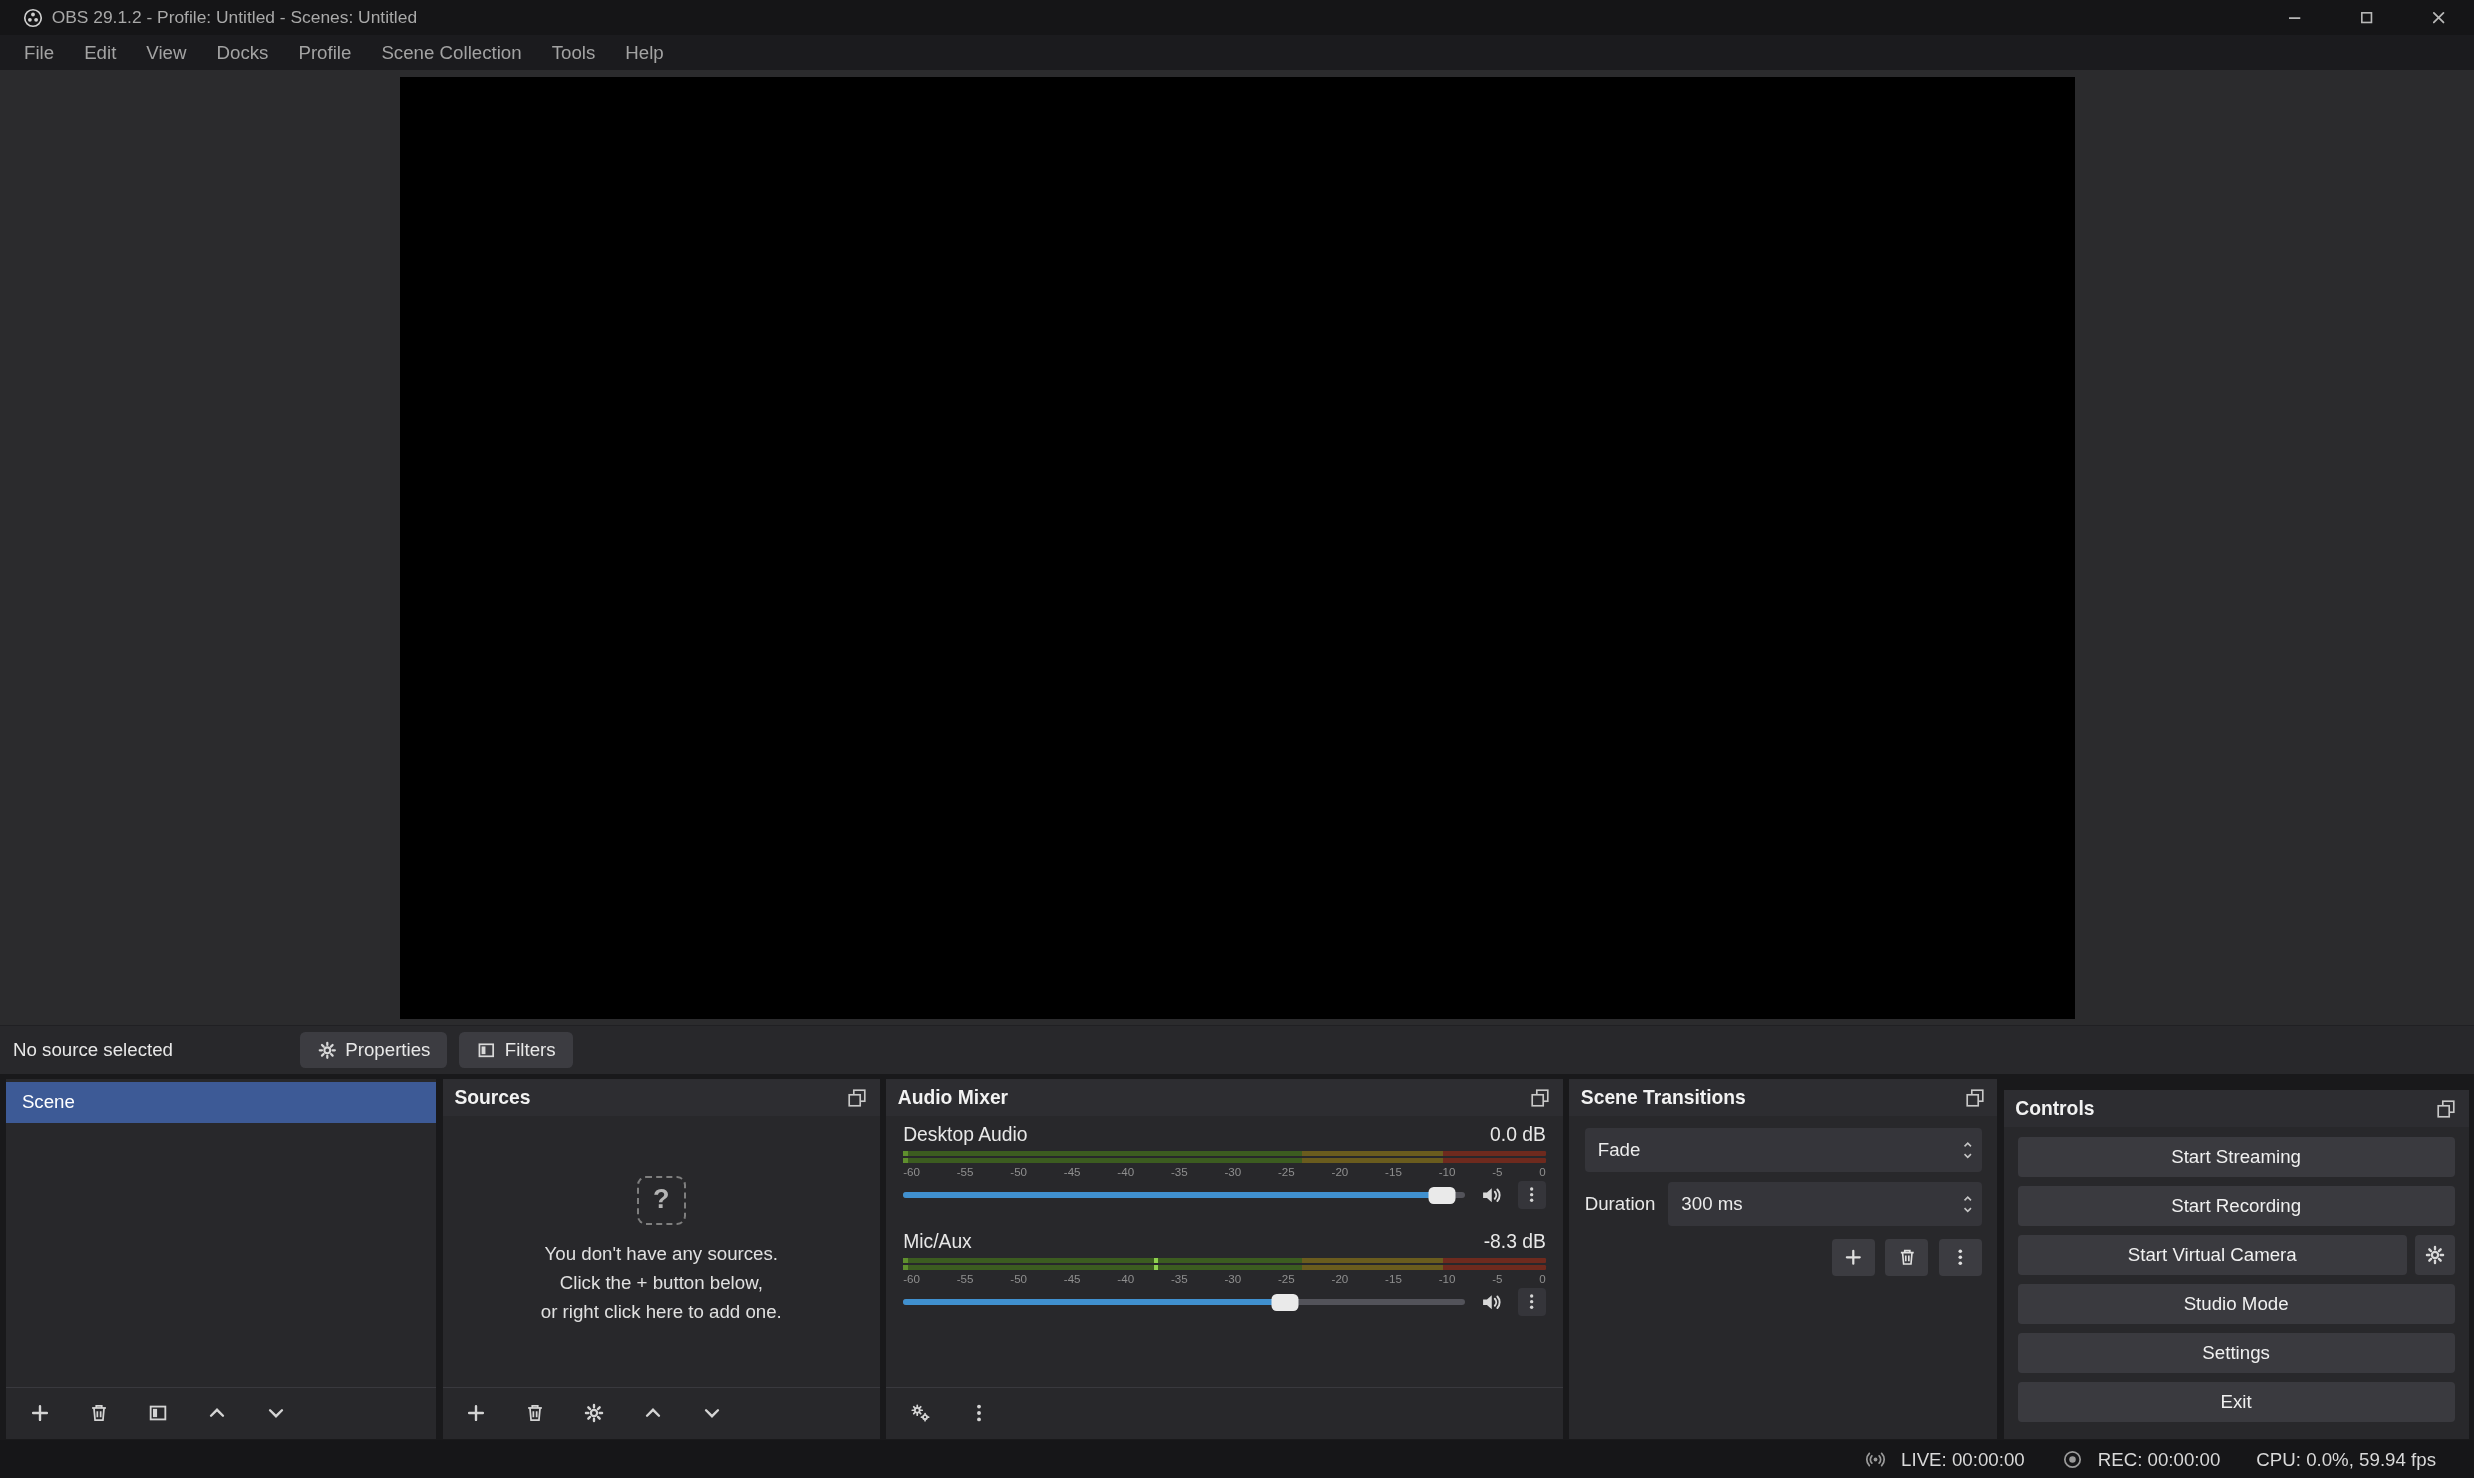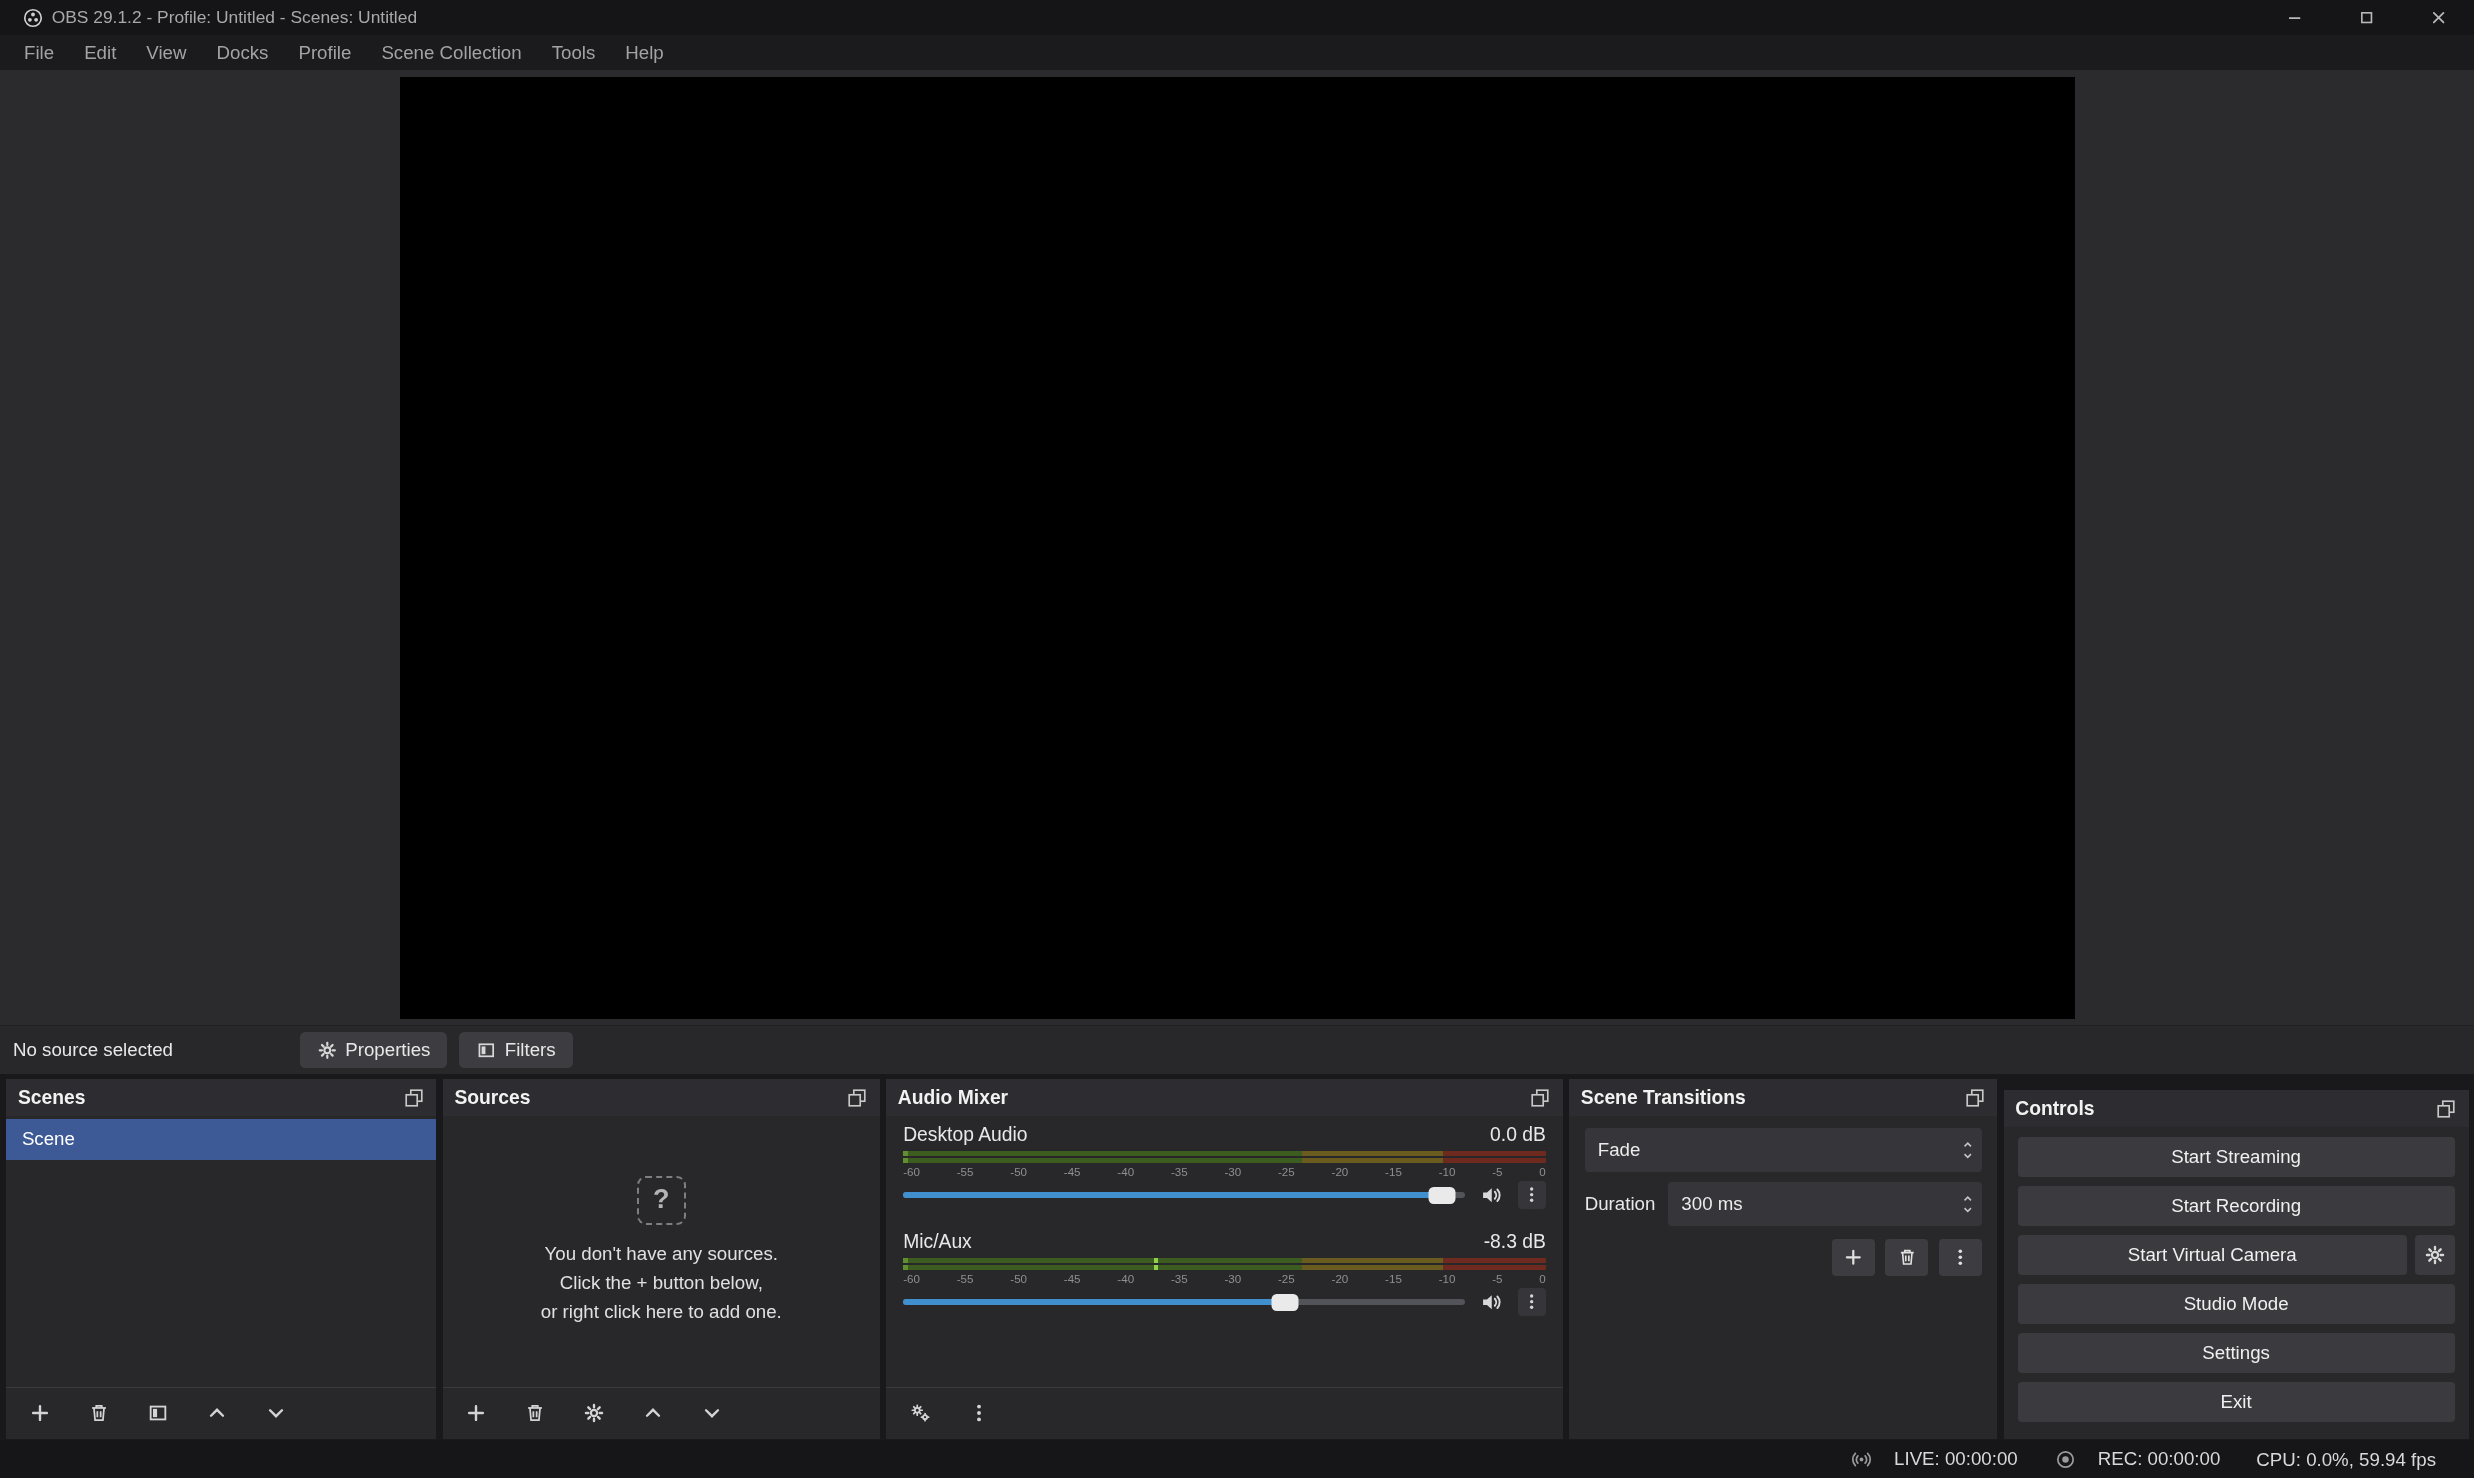--- a/index.html
+++ b/index.html
@@ -93,21 +93,21 @@
   
   .controls-body { padding:10.3px 14px; }
   .ctl-btn { display:block; width:100%; height:40px; background:#3a3a3f; border:none; border-radius:3.9px; color:#f0f0f0; font-size:18.7px; font-family:inherit; margin-bottom:9px; }
   .vc-row { display:flex; gap:7.7px; margin-bottom:9px; }
   .vc-row .ctl-btn { flex:1; margin-bottom:0; width:auto; }
   .vc-gear { flex:0 0 40px; height:40px; background:#3a3a3f; border:none; border-radius:3.9px; color:#d8d8d8; display:flex; align-items:center; justify-content:center; }
   .vc-gear svg { width:22px; height:22px; }
 
   
   .statusbar { height:39px; flex:0 0 auto; background:#161618; display:flex; align-items:center; justify-content:flex-end; gap:36px; padding-right:39px; font-size:18.7px; color:#d9d9d9; }
-  .status-group { display:flex; align-items:flex-start; gap:21px; }
+  .status-group { display:flex; align-items:center; gap:14px; }
   .status-group svg { width:23px; height:23px; color:#9a9a9a; }
 </style>
 </head>
 <body>
 
 <svg width="0" height="0" style="position:absolute" aria-hidden="true">
   <defs>
     <symbol id="i-obs" viewBox="0 0 24 24">
       <circle cx="12" cy="12" r="9" fill="none" stroke="currentColor" stroke-width="1.8"></circle>
       <circle cx="12" cy="8.2" r="2.1" fill="currentColor"></circle>
@@ -246,26 +246,20 @@
       <svg class="ic" viewBox="0 0 32 32" width="20.6" height="20.6">
           <use href="#i-filter"></use>
         </svg>
       <span>Filters</span>
     </button>
   </div>
 
   <div class="docks">
 
     <section class="dock dock-scenes">
-      <header class="dock-header">
-        <span class="dock-title">Scenes</span>
-        <svg class="ic" viewBox="0 0 34 34" width="22" height="22">
-            <use href="#i-popout"></use>
-          </svg>
-      </header>
       <div class="dock-body scenes-list">
         <div class="scene-item selected">Scene</div>
       </div>
       <footer class="dock-toolbar">
         <button class="icon-btn">
             <svg class="ic" viewBox="0 0 34 34" width="22" height="22">
               <use href="#i-plus"></use>
             </svg>
           </button>
         <button class="icon-btn">

